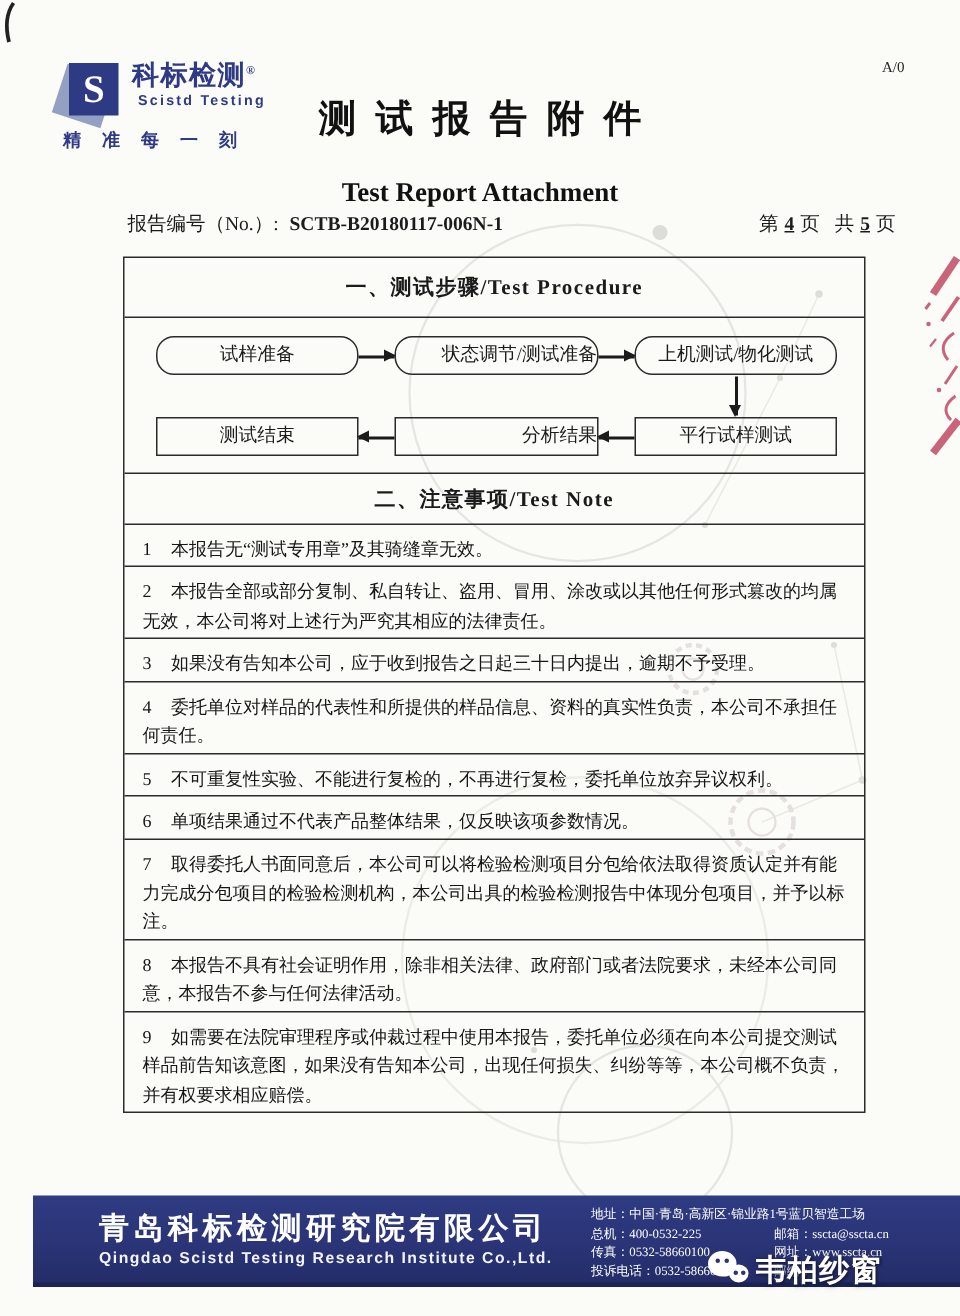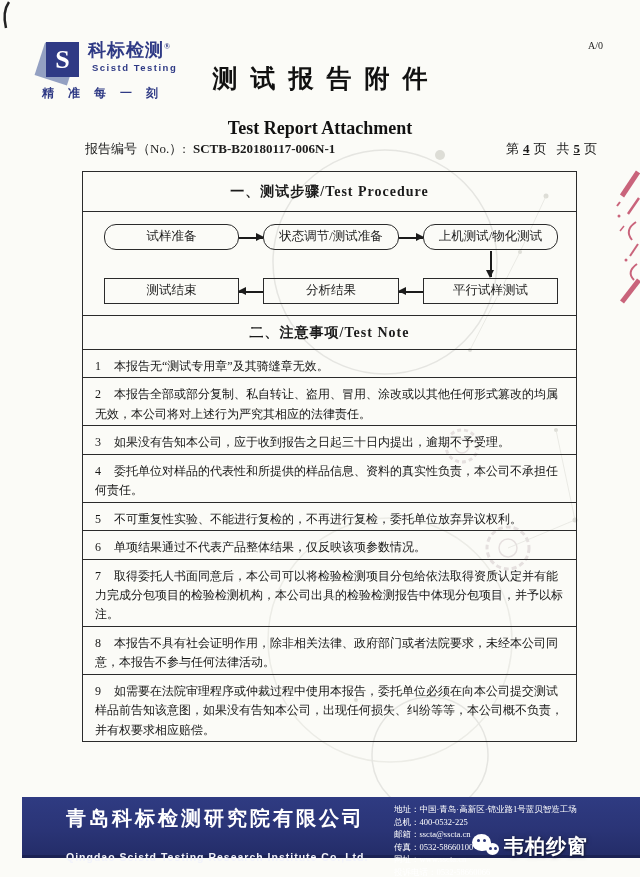--- a/index.html
+++ b/index.html
@@ -57,21 +57,21 @@
   .sec-heading2 { text-align:center; font-weight:bold; font-size:14px;
                   padding:8px 0 7px; border-bottom:1.5px solid #2b2b2b;
                   letter-spacing:1px; }
 
   .flowchart { position:relative; height:104px; border-bottom:1.5px solid #2b2b2b; }
   .fbox { position:absolute; border:1.5px solid #2b2b2b; height:26px;
           text-align:center; font-size:12.5px; line-height:23px; background:transparent;
           white-space:nowrap; }
   .r1 { top:12px;border-radius:12px; }  .r2 { top:66px; }
   .c1 { left:21px;  width:135px; }
-  .c2 { left:180px; width:136px; }
+  .c2 { left:180px; width:136px;text-align:right; }
   .c3 { left:340px; width:135px; }
 
   .harrow { position:absolute; height:1.5px; background:#1b1b1b; }
   .harrow.right::after { content:""; position:absolute; right:-1px; top:-4px;
       border-left:8px solid #1b1b1b; border-top:4.5px solid transparent;
       border-bottom:4.5px solid transparent; }
   .harrow.left::before { content:""; position:absolute; left:-1px; top:-4px;
       border-right:8px solid #1b1b1b; border-top:4.5px solid transparent;
       border-bottom:4.5px solid transparent; }
   .varrow { position:absolute; width:1.5px; background:#1b1b1b; }
@@ -85,25 +85,25 @@
   .note-no { display:inline-block; min-width:10px; margin-right:9px; }
 
   
   .footer-band { position:absolute; left:22px; top:797px; width:618px; height:61px;
                  background:linear-gradient(180deg,#2f3b82 0%,#2a3476 55%,#232c67 100%);
                  box-shadow:inset 0 -3px 0 #1b2254; }
   .company-cn { position:absolute; left:44px; top:8px; font-size:20px; font-weight:bold;
                 color:#fff; letter-spacing:3px; white-space:nowrap; }
   .company-en { position:absolute; left:44px; top:36px; font-size:10.5px; font-weight:bold;
                 color:#f2f3fa; letter-spacing:1px; white-space:nowrap;
-                font-family:"Liberation Sans","DejaVu Sans",sans-serif;margin-top:18px; }
+                font-family:"Liberation Sans","DejaVu Sans",sans-serif; }
   .contacts { position:absolute; left:372px; top:6px; color:#fff; font-size:8.5px;
               line-height:12.5px; width:244px; }
   .contact-row { white-space:nowrap; }
-  .contact-cols { display:flex;flex-direction:column; }
+  .contact-cols { display:flex; }
   .contact-cols .col-l { width:122px; }
   .contact-cols .col-r { flex:1; }
 
   .wechat-mark { position:absolute; left:472px; top:833px; z-index:3; display:flex;
                  align-items:center; }
   .wc-icon { position:relative; width:30px; height:26px; margin-right:2px; }
   .wc-b1 { position:absolute; left:0; top:0; width:19px; height:17px; background:#fff;
            border-radius:50% 50% 45% 50%; }
   .wc-b2 { position:absolute; left:14px; top:9px; width:13px; height:12px; background:#fff;
            border-radius:50%; }

